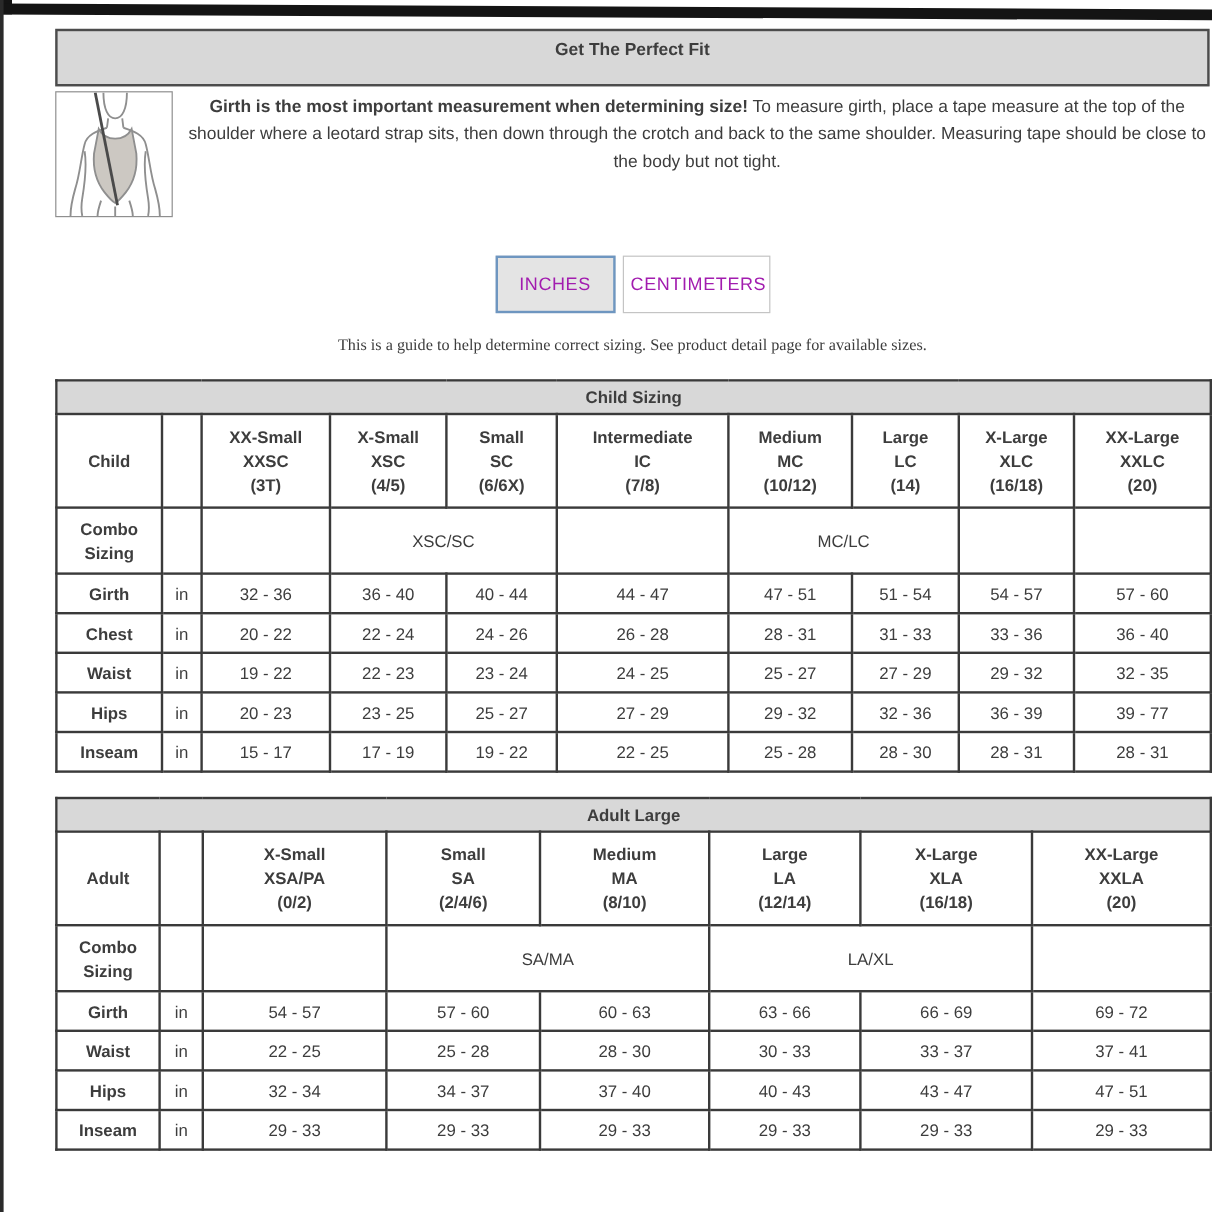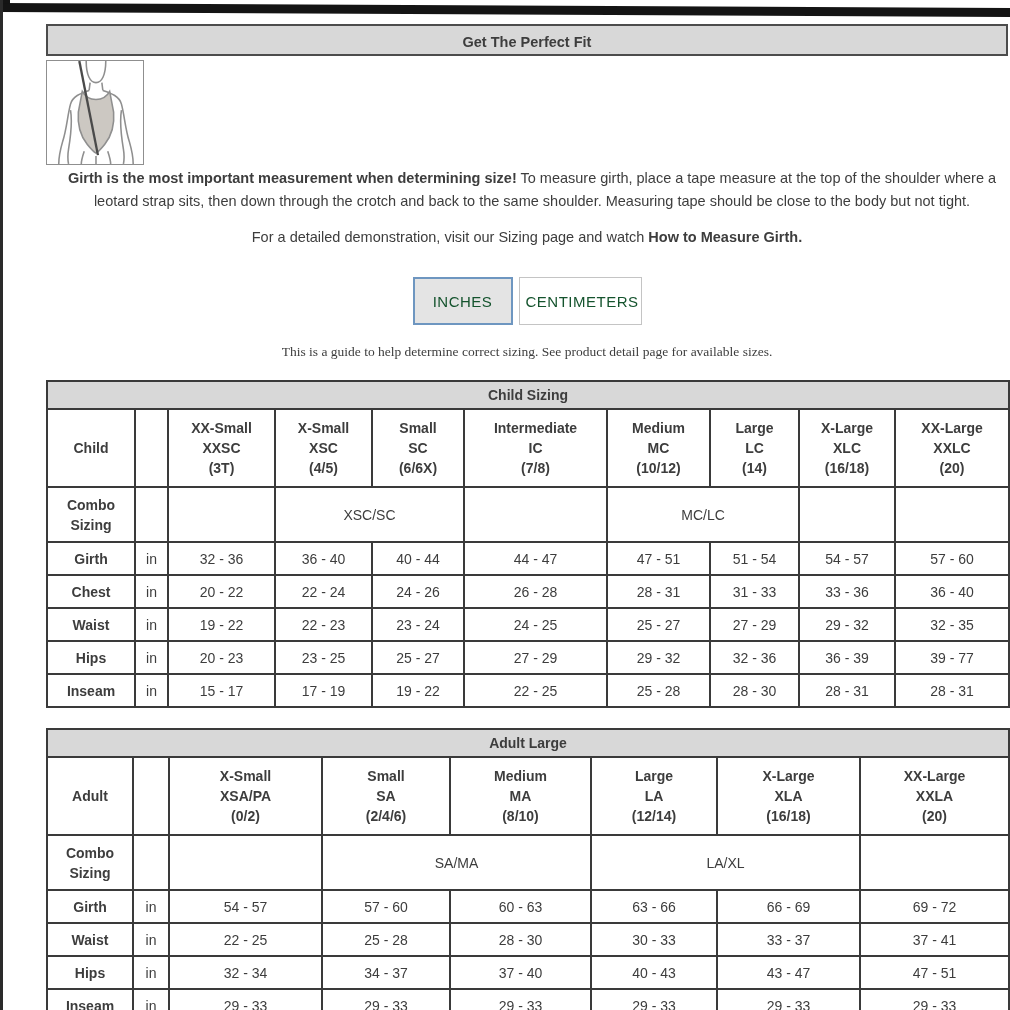--- a/index.html
+++ b/index.html
@@ -9,31 +9,31 @@
     background:#ffffff; color:#3d3d3d;
     font-family:"Liberation Sans", sans-serif;
   }
   .edge-top { position:absolute; top:3px; left:0; width:1015px; height:9px; background:#141414;
               transform:rotate(0.28deg); transform-origin:0 0; }
   .edge-corner { position:absolute; top:0; left:0; width:10px; height:12px; background:#141414; }
   .edge-left { position:absolute; top:0; left:0; width:3px; height:1010px; background:#2a2a2a; }
 
   .content { position:absolute; left:46px; top:24px; width:962px; }
 
-  .titlebar { background:#d8d8d8; border:2px solid #4c4c4c; height:32px; line-height:32px;
+  .titlebar { background:#d8d8d8; border:2px solid #4c4c4c; height:48px; line-height:32px;
               text-align:center; font-weight:bold; font-size:14.5px; }
 
-  .intro { display:flex; margin-top:4px;flex-direction:column; }
+  .intro { display:flex; margin-top:4px; }
   .figure-box { width:98px; height:105px; border:1px solid #8f8f8f; background:#fff; flex:0 0 auto; }
   .intro-text { flex:1; margin:2px 0 0 10px; text-align:center; font-size:14.5px; line-height:23px; }
 
   .demo { text-align:center; font-size:14.5px; margin:16px 0 0 0; }
 
   .unit-toggle { text-align:center; margin-top:32px; }
-  .btn { font-family:inherit; font-size:15px; color:#14532d; height:48px; cursor:pointer;
+  .btn { font-family:inherit; font-size:15px; color:#a21caf; height:48px; cursor:pointer;
          vertical-align:middle; letter-spacing:0.5px; }
   .btn-inches { width:100px; background:#e4e4e4; border:2px solid #6e96c0; }
   .btn-cm { width:123px; background:#ffffff; border:1px solid #c4c4c4; margin-left:6px; }
 
   .note { text-align:center; font-size:13.5px; margin:19px 0 0 0;font-family:Liberation Serif, serif; }
 
   table.sizing { border-collapse:collapse; table-layout:fixed; width:962px; margin-top:20px;padding-left:20px; }
   table.sizing td { border:2px solid #3a3a3a; text-align:center; font-size:14px;
                     padding:0; overflow:hidden; vertical-align:middle; }
   .row-title td { background:#d8d8d8; font-weight:bold; height:28px; font-size:14px; }
@@ -70,21 +70,20 @@
             <path d="M62,92 C64,98 65,102 65,105"></path>
           <path d="M50,97 L50,105"></path>
         </g>
         <path d="M36,31 C42,42 58,42 64,31 L68,52 C69,64 66,76 59,85 C55,90 52,93 50,94 C48,93 45,90 41,85 C34,76 31,64 32,52 Z" fill="#ccc8c2" stroke="#8f8f8f" stroke-width="1.6"></path>
         <line x1="33" y1="0" x2="52" y2="96" stroke="#4a4a4a" stroke-width="2.4"></line>
       </svg>
     </div>
     <p class="intro-text"><strong>Girth is the most important measurement when determining size!</strong><span> To measure girth, place a tape measure at the top of the shoulder where a leotard strap sits, then down through the crotch and back to the same shoulder. Measuring tape should be close to the body but not tight.</span></p>
   </div>
 
-  <p class="demo"><span>For a detailed demonstration, visit our Sizing page and watch </span><strong>How to Measure Girth.</strong></p>
 
   <div class="unit-toggle">
     <button class="btn btn-inches">INCHES</button><button class="btn btn-cm">CENTIMETERS</button>
   </div>
 
   <p class="note">This is a guide to help determine correct sizing. See product detail page for available sizes.</p>
 
   <table class="sizing">
     <colgroup>
       <col style="width:88px">

